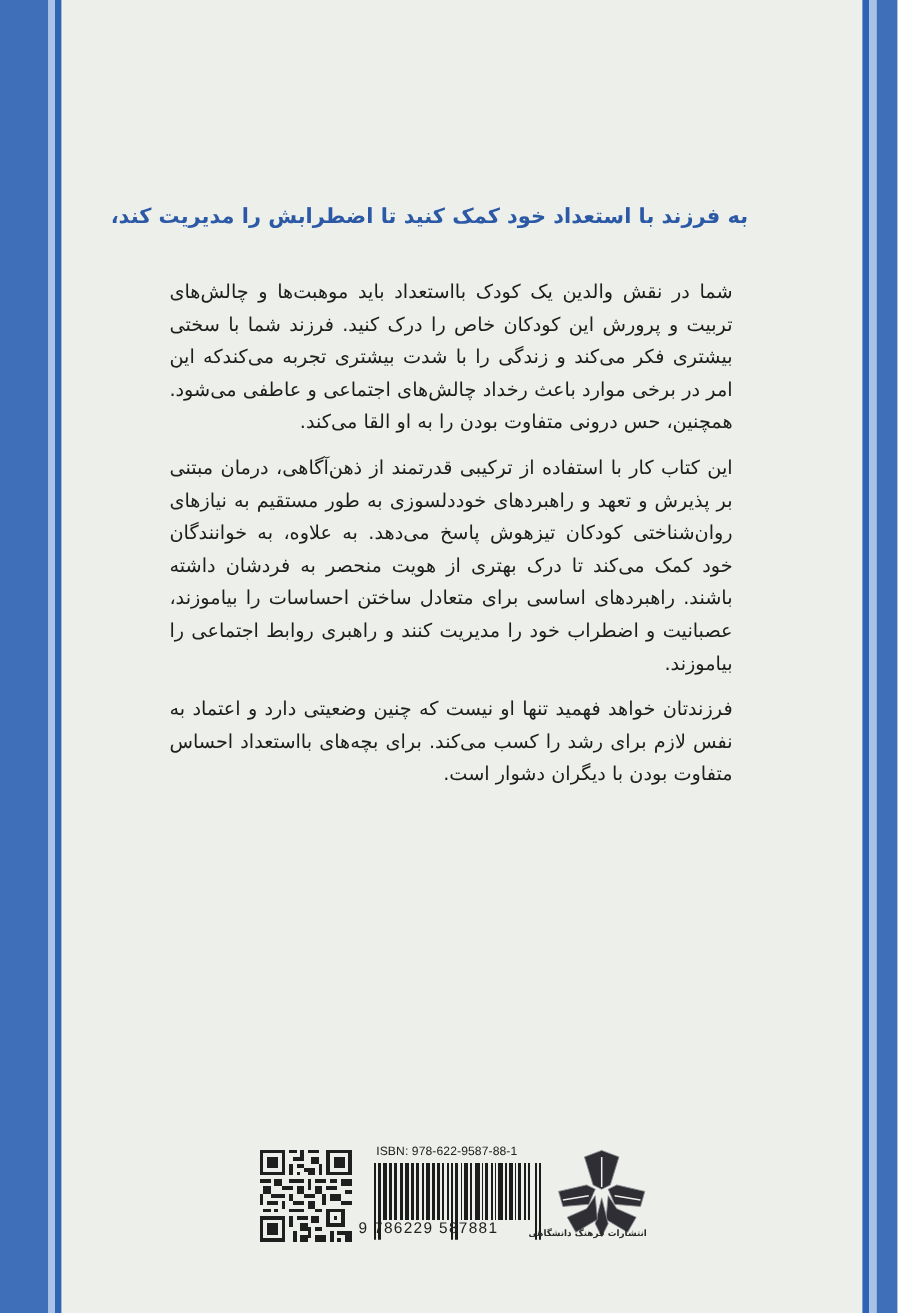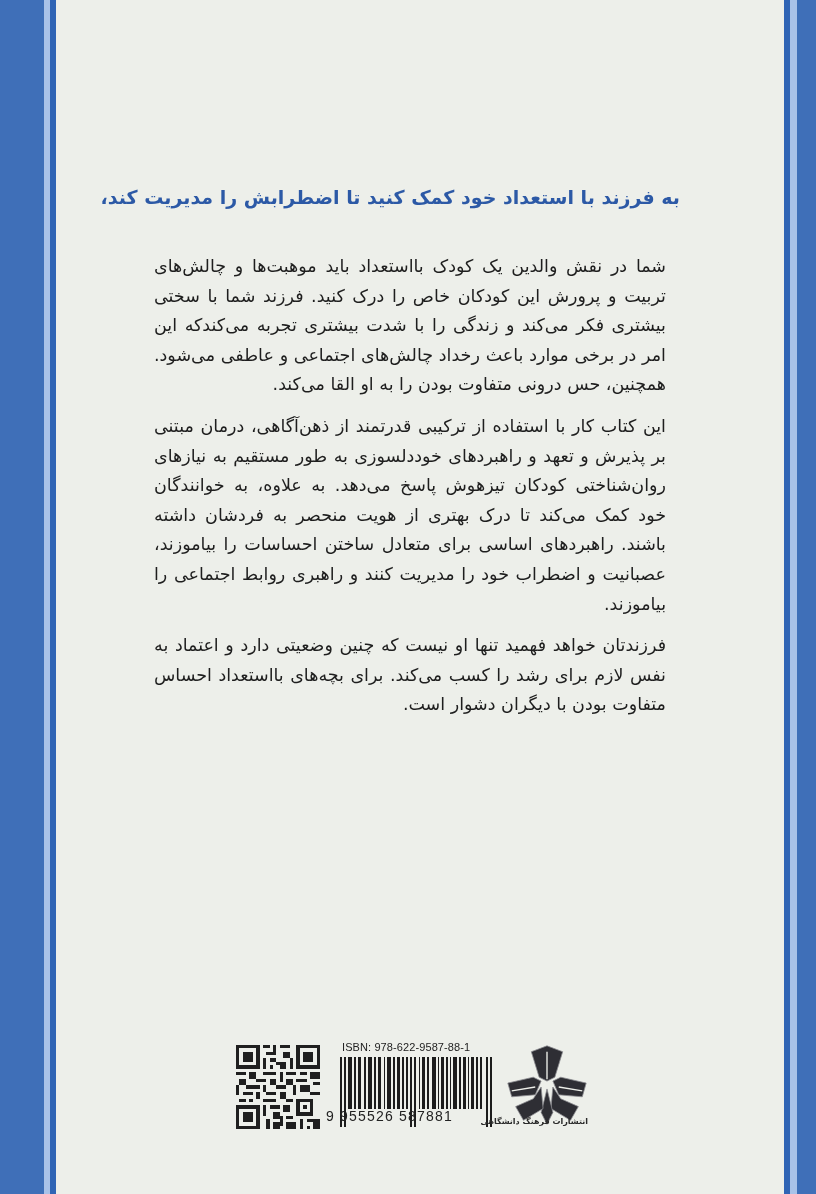--- a/index.html
+++ b/index.html
@@ -285,21 +285,21 @@
         <rect x="119" y="0" width="2" height="52"></rect>
           <rect x="123" y="0" width="3" height="52"></rect>
           <rect x="128" y="0" width="1" height="52"></rect>
         <rect x="131" y="0" width="3" height="52"></rect>
           <rect x="136" y="0" width="2" height="52"></rect>
           <rect x="140" y="0" width="2" height="52"></rect>
         <rect x="146" y="0" width="2" height="70"></rect>
           <rect x="150" y="0" width="2" height="70"></rect>
       </g>
     </svg>
-    <div class="barcode-digits">9 955526 587881</div>
+    <div class="barcode-digits">9 786229 587881</div>
   </div>
 
   <svg class="logo" viewBox="0 0 100 100">
     <g fill="#2e2e34" stroke="#8a8a90" stroke-width="0.8">
 
       <polygon points="50,8 66,14 58,40 50,44 42,40 34,14"></polygon>
 
       <polygon points="56,44 64,40 90,46 86,60 62,58"></polygon>
 
       <polygon points="56,50 64,62 82,70 74,84 54,72"></polygon>

